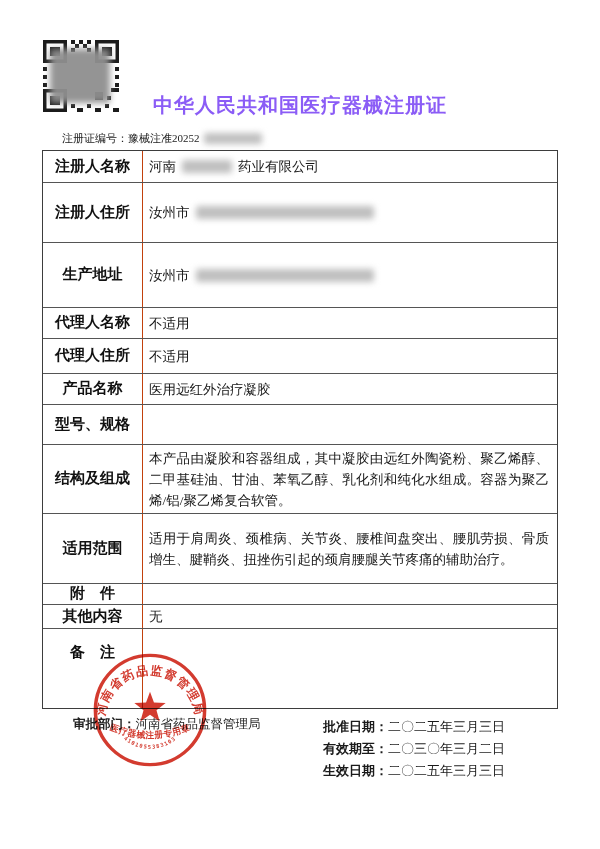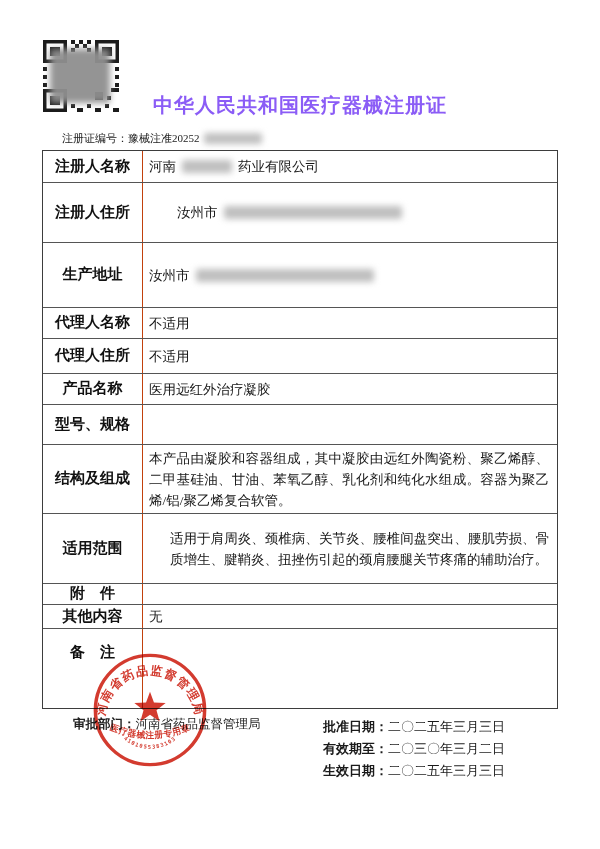--- a/index.html
+++ b/index.html
@@ -41,23 +41,23 @@
     display:flex; align-items:center; justify-content:center;
     font-family:"DejaVu Sans","Liberation Sans",sans-serif;
     font-weight:bold; font-size:15px; color:#111; text-align:center;
     line-height:1.3; padding:2px;
   }
   .cell-value {
     flex:1 1 auto; display:flex; align-items:center;
     font-size:13.5px; color:#161616; padding:2px 8px 2px 6px; line-height:21px;
   }
   .cell-value.justify p { text-align:justify; }
-  .r0{height:31px;} .r1{height:60px;gap:28px;} .r2{height:65px;} .r3{height:31px;}
+  .r0{height:31px;} .r1{height:60px;} .r2{height:65px;} .r3{height:31px;}
   .r4{height:35px;} .r5{height:31px;} .r6{height:40px;} .r7{height:69px;}
-  .r8{height:70px;gap:21px;} .r9{height:21px;} .r10{height:24px;} .r11{height:80px;}
+  .r8{height:70px;} .r9{height:21px;} .r10{height:24px;} .r11{height:80px;}
   .r11 .cell-label { align-items:flex-start; padding-top:14px; }
   
   .approval {
     position:absolute; left:73px; top:716px; font-size:12.5px; color:#222;
     white-space:nowrap;
   }
   .approval b, .dates b {
     font-weight:bold; font-family:"Liberation Serif", serif;
   }
   .dates { position:absolute; left:323px; top:716px; font-size:13px; color:#1a1a1a; }

